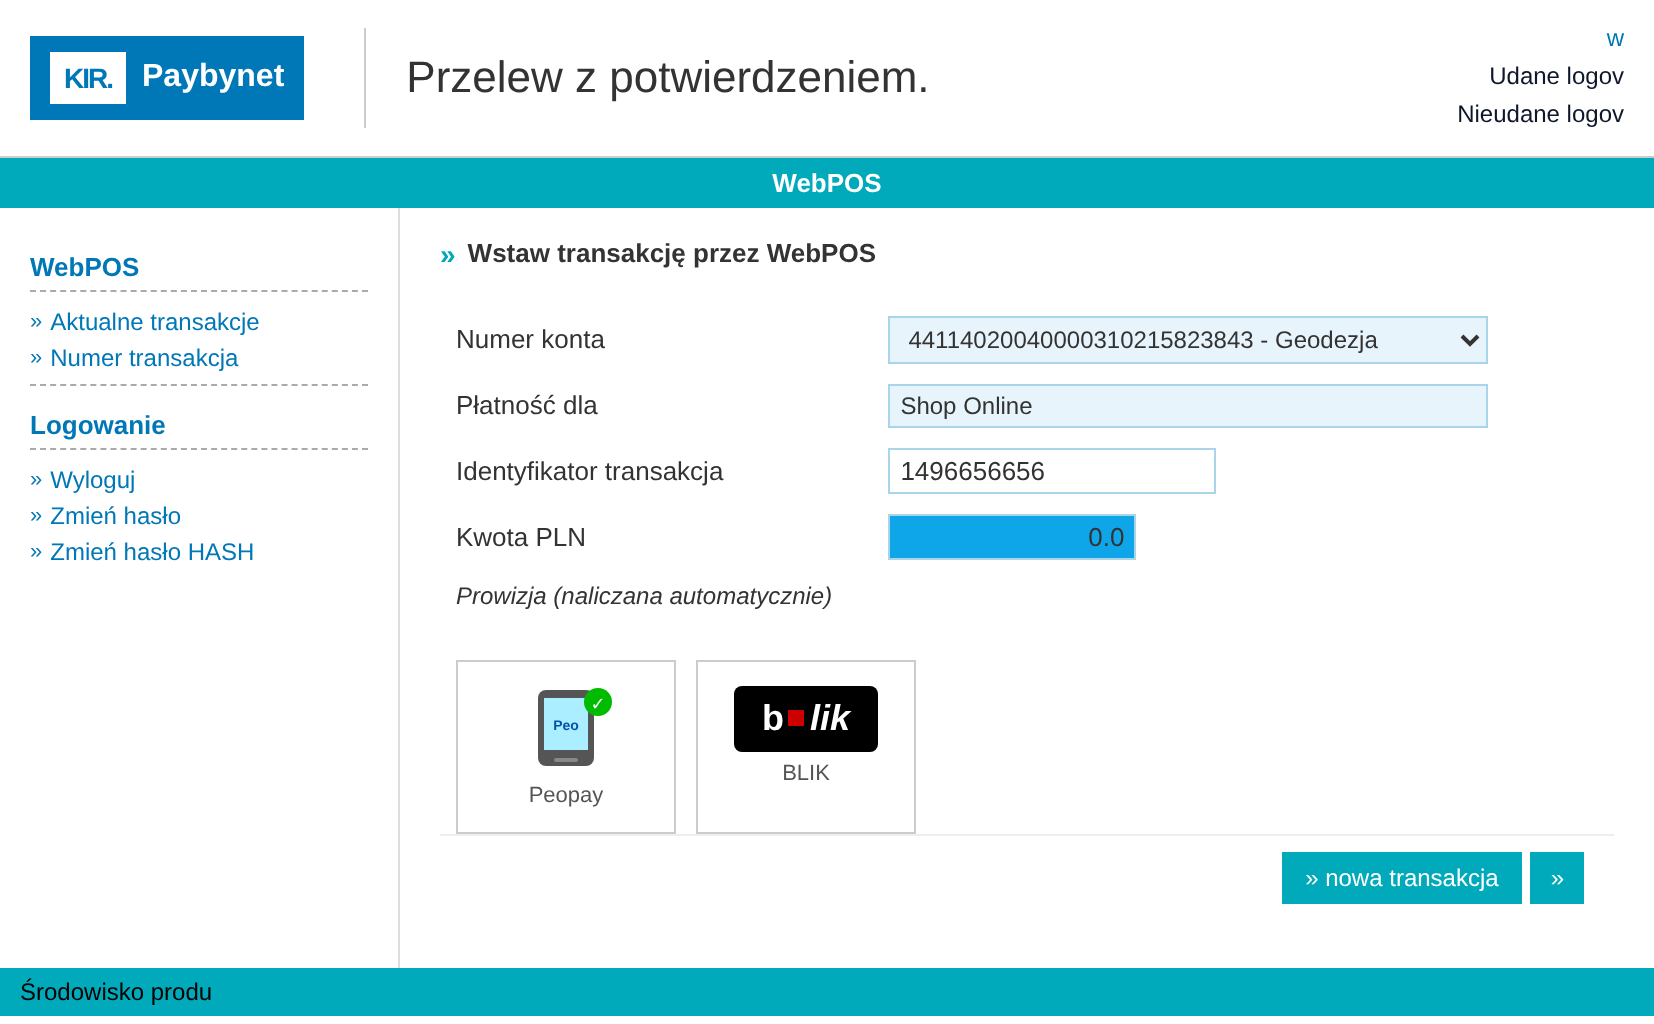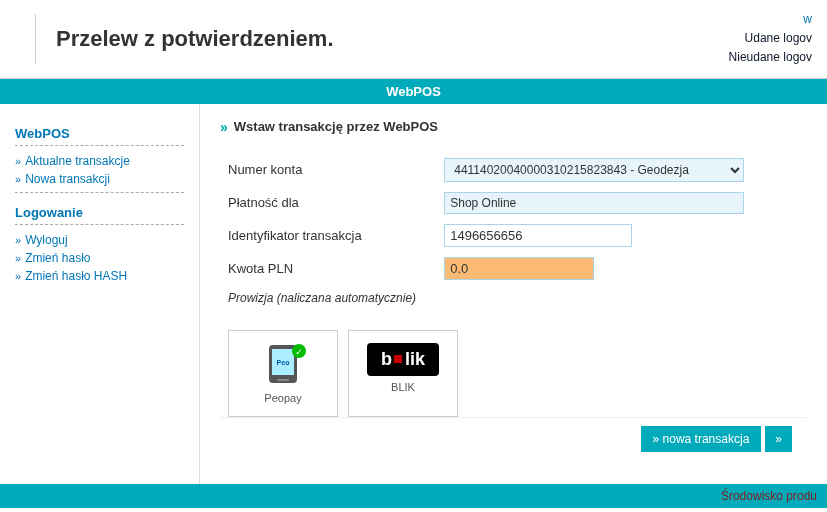--- a/index.html
+++ b/index.html
@@ -36,21 +36,21 @@
       font-weight: bold;
     }
     .header-divider {
       width: 1px;
       height: 50px;
       background: #ccc;
       margin: 0 20px;
     }
     .header-title {
       font-size: 22px;
-      font-weight: bold;
+      font-weight: normal;
       color: #333;
       flex: 1;
     }
     .header-links {
       font-size: 12px;
       text-align: right;
       color: #0077b6;
       line-height: 1.6;
     }
     .header-links a { color: #0f172a; text-decoration: none; display: block; }
@@ -145,34 +145,35 @@
     }
     .form-select {
       width: 300px;
       padding: 3px 5px;
       border: 1px solid #aad4e8;
       background: #e8f4fb;
       font-size: 12px;
       color: #333;
     }
     .form-input-readonly {
-      width: 188px;
+      width: 164px;
       padding: 3px 5px;
       border: 1px solid #aad4e8;
       background: #fff;
       font-size: 13px;
       color: #333;
     }
     .form-input-amount {
-      width: 150px;
+      width: 124px;
       padding: 3px 5px;
       border: 1px solid #aad4e8;
-      background: #fdba74;
-      font-size: 13px;
-      color: #333;
+      background: #0ea5e9;
+      font-size: 13px;
+      color: #333;
+      text-align: right;
     }
     .prowizja-text {
       font-size: 12px;
       color: #333;
       font-style: italic;
     }
 
     
     .payment-buttons {
       display: flex;
@@ -236,36 +237,39 @@
       color: #fff;
       border: none;
       padding: 6px 10px;
       font-size: 12px;
       cursor: pointer;
     }
 
     
     .footer-bar {
       background: #00aabb;
-      color: #7f1d1d;
-      text-align: right;
+      color: #000000;
       padding: 5px 10px;
       font-size: 12px;
     }
     .footer-copy {
       text-align: center;
       padding: 8px;
       font-size: 12px;
       color: #555;
     }
   </style>
 </head>
 <body>
 
 <div class="header">
+  <div class="logo-box">
+    <div class="kir-logo">KIR.</div>
+    <div class="paybynet-label">Paybynet</div>
+  </div>
   <div class="header-divider"></div>
   <div class="header-title">Przelew z potwierdzeniem.</div>
   <div class="header-links">
     <span>w</span>
     <a href="#">Udane logov</a>
     <a href="#">Nieudane logov</a>
   </div>
 </div>
 
 <div class="nav-bar">
@@ -276,21 +280,21 @@
 
   <div class="sidebar">
     <div class="sidebar-section-title">WebPOS</div>
     <hr class="sidebar-divider">
     <div class="sidebar-item">
       <span class="sidebar-bullet">»</span>
       <span>Aktualne transakcje</span>
     </div>
     <div class="sidebar-item">
       <span class="sidebar-bullet">»</span>
-      <span>Nowa transakcji</span>
+      <span>Numer transakcja</span>
     </div>
     <hr class="sidebar-divider">
     <div class="sidebar-section-title">Logowanie</div>
     <hr class="sidebar-divider">
     <div class="sidebar-item">
       <span class="sidebar-bullet">»</span>
       <span>Wyloguj</span>
     </div>
     <div class="sidebar-item">
       <span class="sidebar-bullet">»</span>
@@ -360,21 +364,21 @@
           <circle cx="46" cy="8" r="7" fill="#00bb00"></circle>
           <text x="46" y="12" font-size="9" fill="#fff" text-anchor="middle">✓</text>
         </svg>
         <span class="peopay-text">Peopay</span>
       </div>
 
       <div class="payment-btn">
         <div class="blik-box">
           <span style="font-size:18px; color:#fff; font-weight:bold; letter-spacing:-1px;">b</span>
           <span style="display:inline-block; width:8px; height:8px; background:#cc0000; border-radius:50; margin: 0 1px 0 1px;"></span>
-          <span style="font-size:18px; color:#fff; font-weight:bold;">lik</span>
+          <span style="font-size:18px; color:#fff; font-weight:bold;font-style:italic;">lik</span>
         </div>
         <span class="blik-text-label">BLIK</span>
       </div>
     </div>
 
     <div class="action-bar">
       <button class="btn-teal">» nowa transakcja</button>
       <button class="btn-arrow">»</button>
     </div>
   </div>

